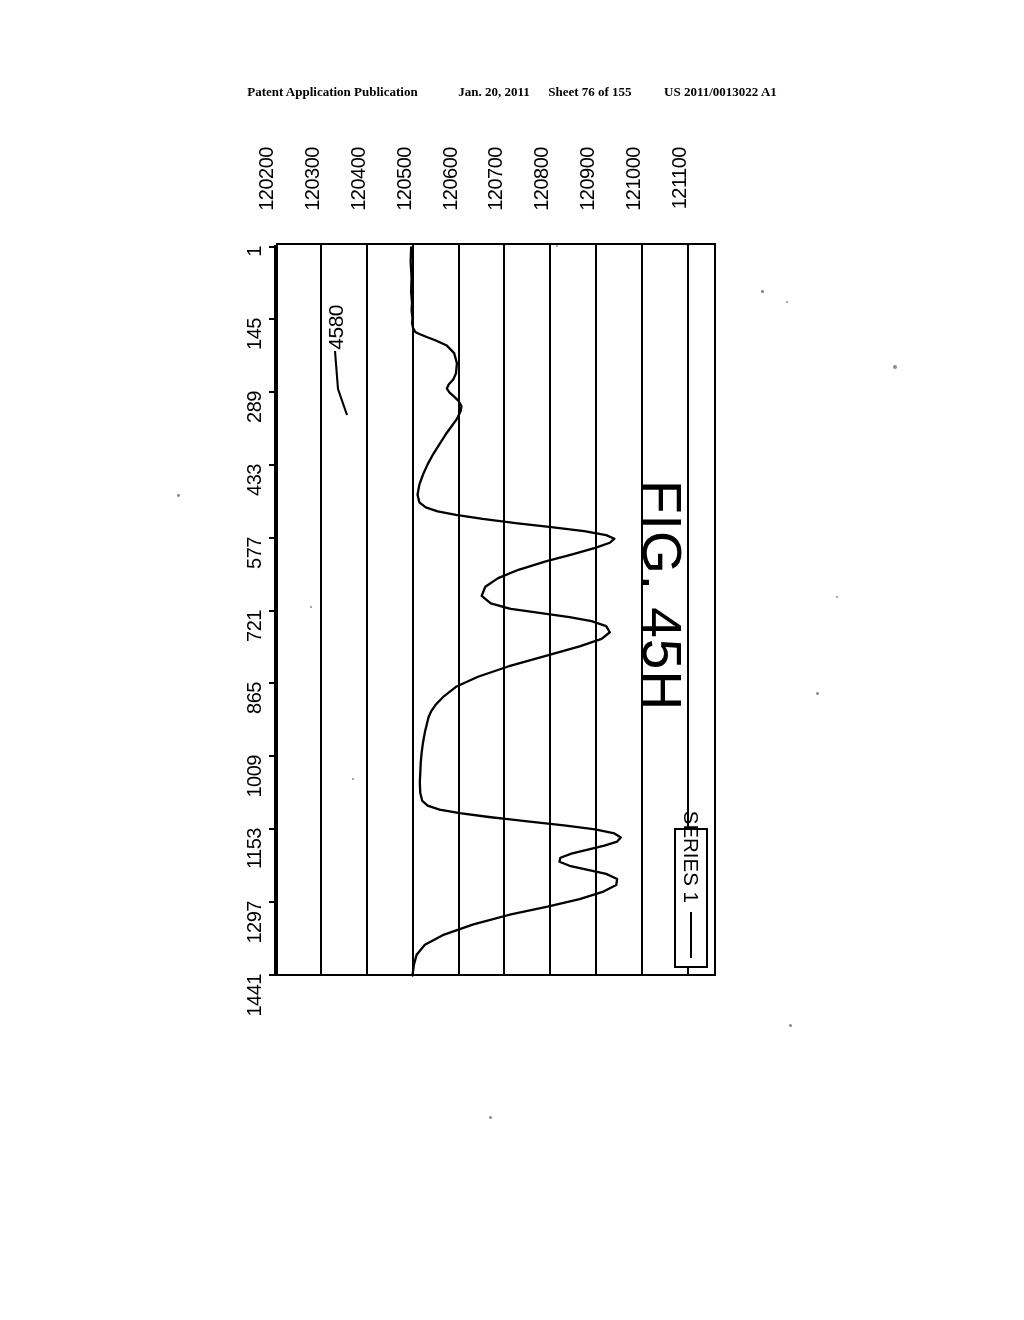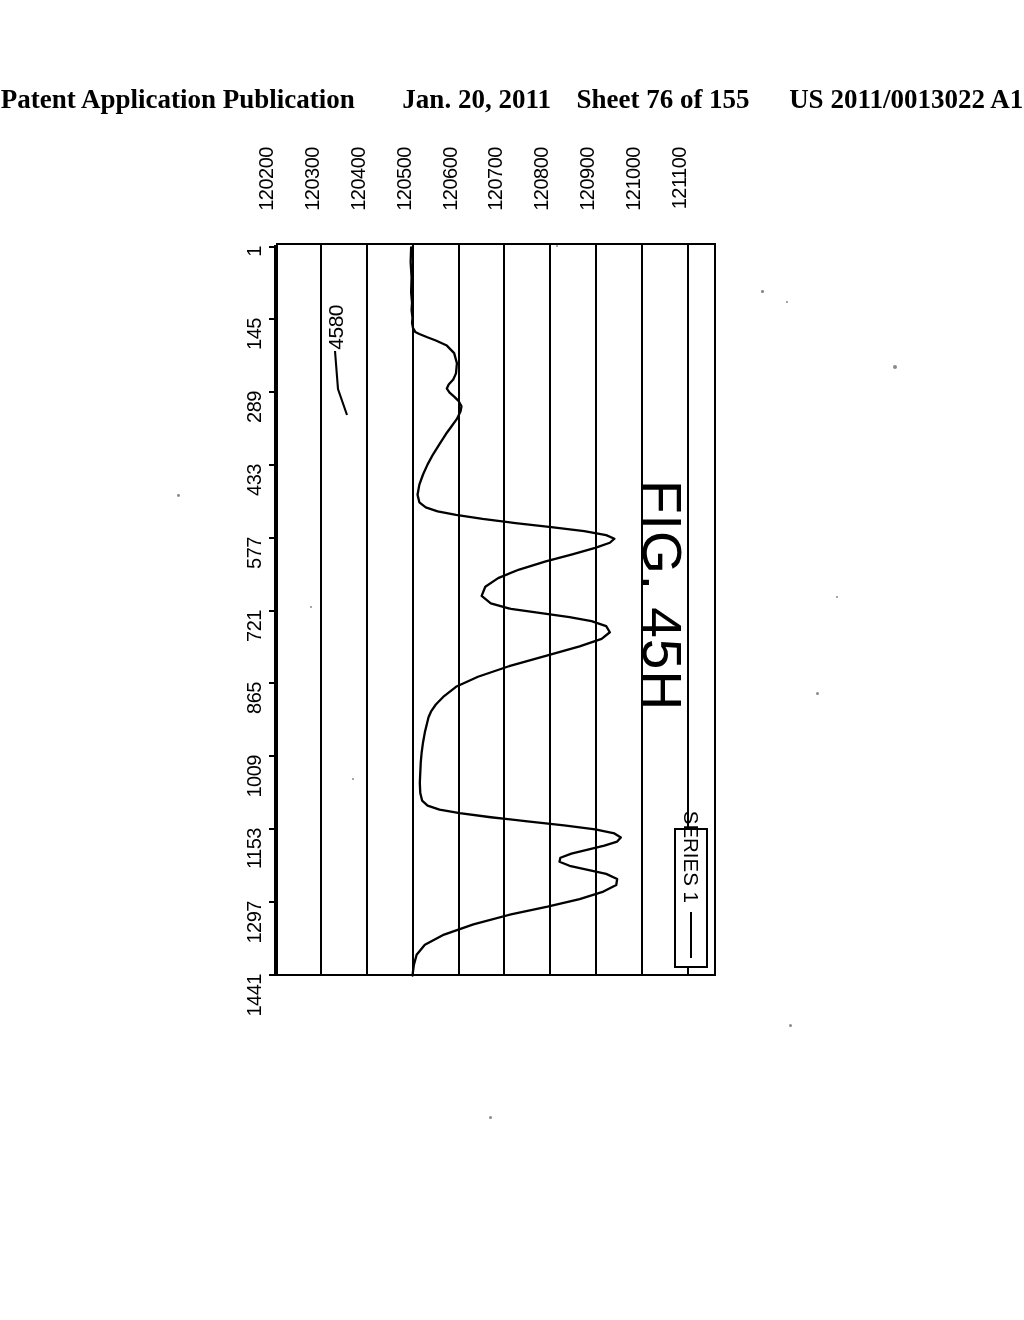--- a/index.html
+++ b/index.html
@@ -19,21 +19,21 @@
 
   
   #page-header {
     position: absolute;
     top: 84px;
     left: 0;
     width: 1024px;
     text-align: center;
     font-family: "Liberation Serif", serif;
     font-weight: bold;
-    font-size: 27px;
+    font-size: 13px;
     letter-spacing: 0px;
     white-space: nowrap;
   }
   #page-header .hdr-pub { }
   #page-header .hdr-gap1 { display: inline-block; width: 34px; }
   #page-header .hdr-gap2 { display: inline-block; width: 12px; }
   #page-header .hdr-gap3 { display: inline-block; width: 26px; }
 
   
   #figure-area {

